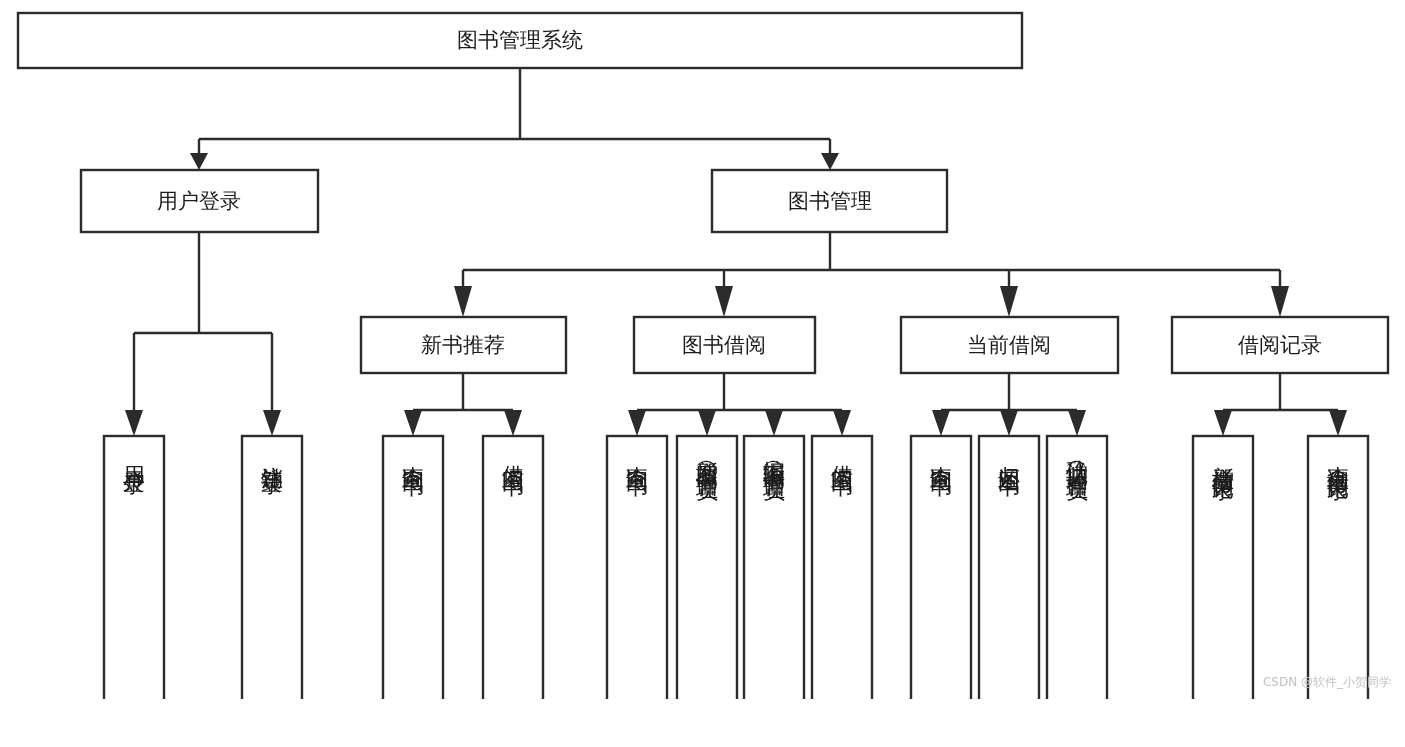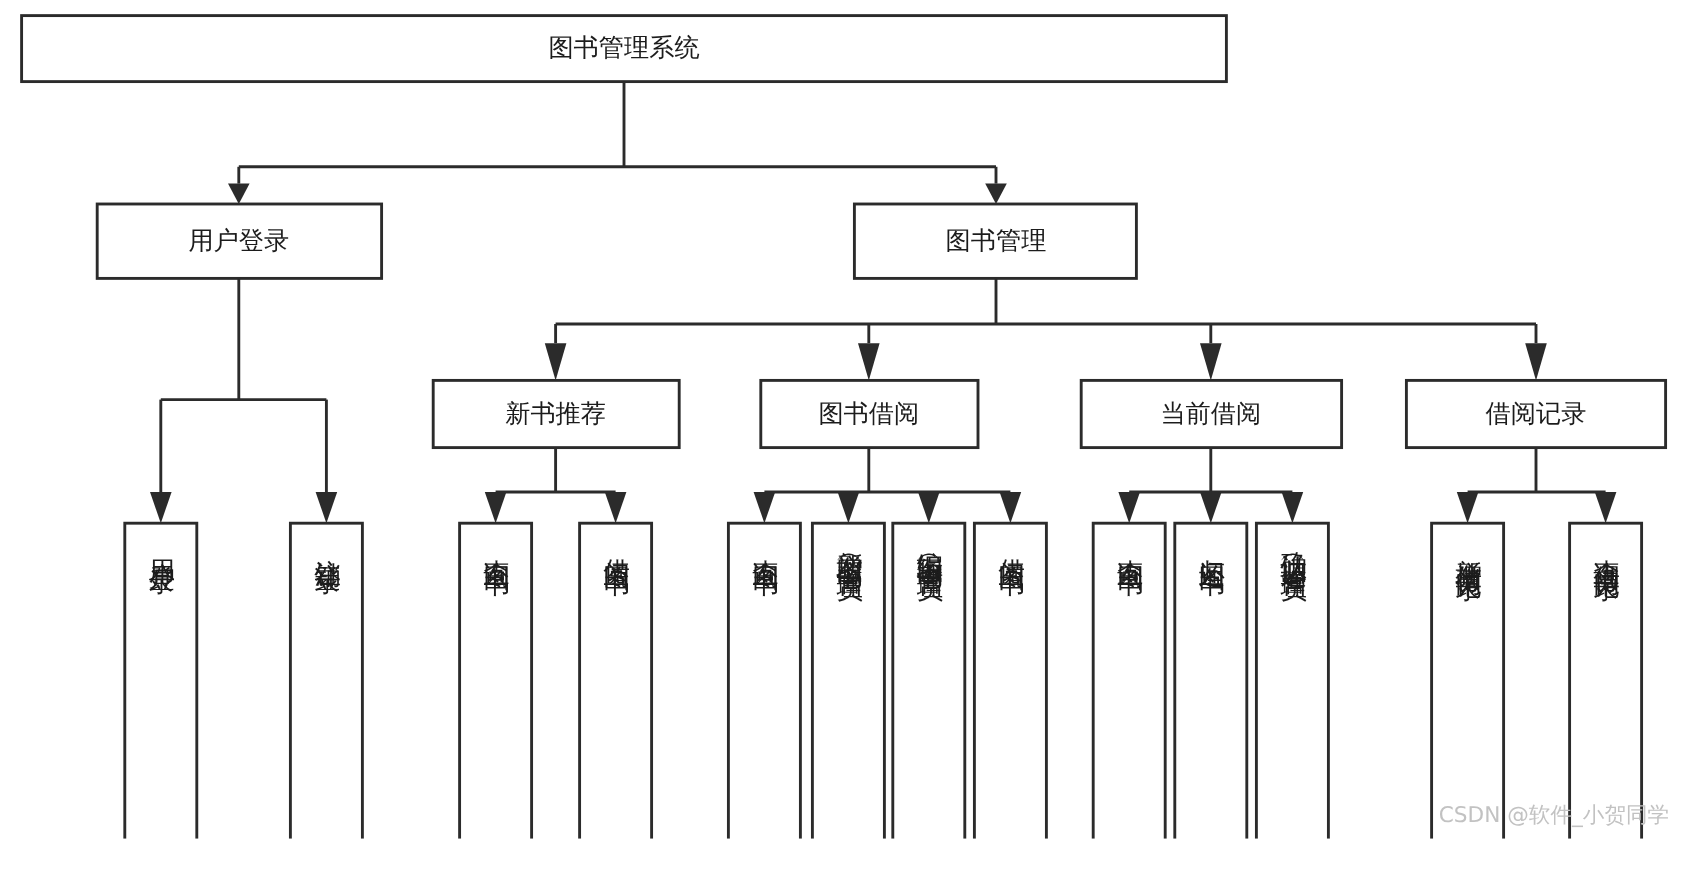--- a/index.html
+++ b/index.html
@@ -64,21 +64,21 @@
     letter-spacing: 3px;
     color: #1c1c1c;
     white-space: nowrap;
     text-align: left;
   }
   .watermark {
     position: absolute;
     right: 14px;
     bottom: 8px;
     font-family: "DejaVu Sans", "Liberation Sans", sans-serif;
-    font-size: 18px;
+    font-size: 12px;
     color: #c2c2c2;
     white-space: nowrap;
     pointer-events: none;
   }
 </style>
 </head>
 <body>
 
 <div id="diagram-root">
 

